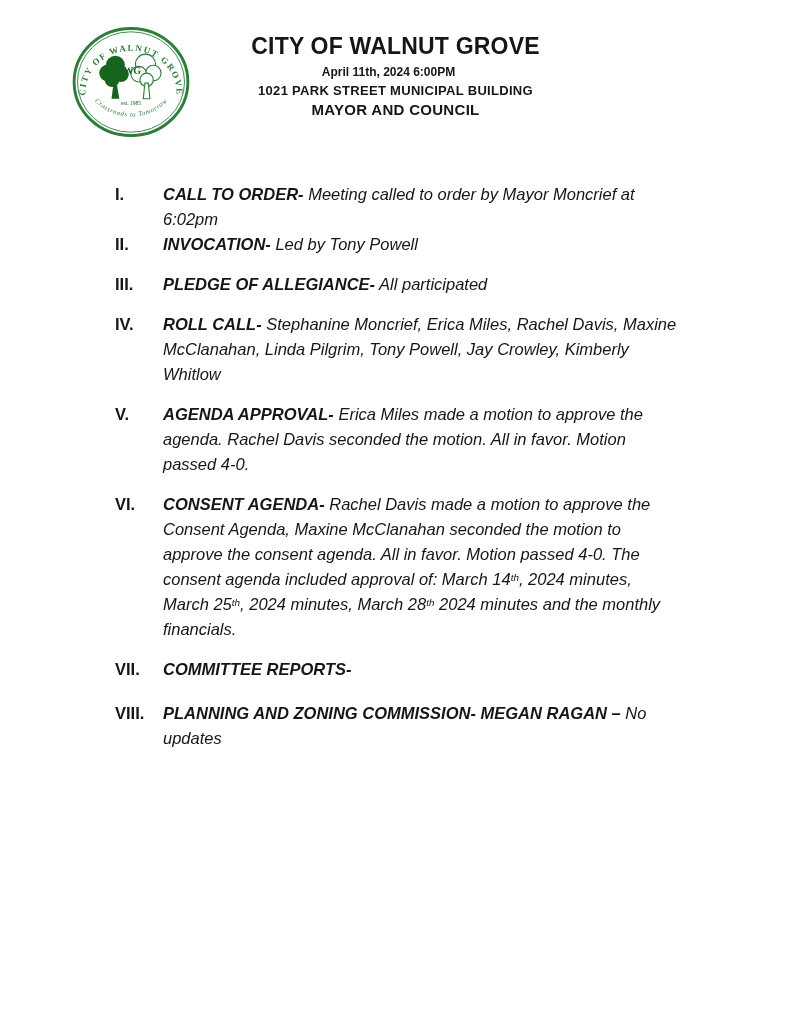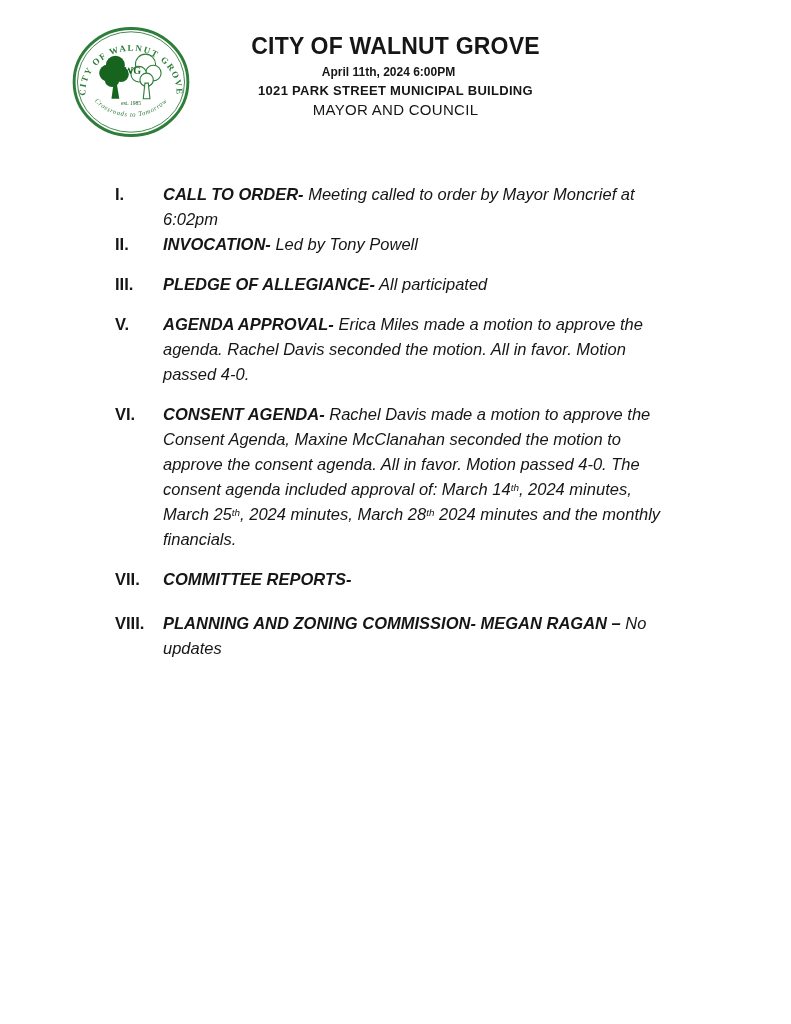--- a/index.html
+++ b/index.html
@@ -8,21 +8,21 @@
     font-family:"Liberation Sans",sans-serif;color:#161616;
     -webkit-font-smoothing:antialiased;
   }
   .page{position:absolute;inset:0;background:#ffffff;}
 
   
   .header{position:absolute;top:33px;left:0;right:0;text-align:center;}
   .header .title{font-size:23px;font-weight:700;margin:0 0 5px 0;letter-spacing:.2px;}
   .header .datetime{font-size:12px;font-weight:700;margin:0 14px 4px 0;}
   .header .address{font-size:13px;font-weight:700;margin:0 0 3px 0;letter-spacing:.3px;}
-  .header .bodyname{font-size:15px;font-weight:400;margin:0;letter-spacing:.3px;}
+  .header .bodyname{font-size:15px;font-weight:700;margin:0;letter-spacing:.3px;}
 
   
   .seal{position:absolute;left:56px;top:24px;width:150px;height:116px;}
   .seal svg{width:100%;height:100%;}
 
   
   .agenda{position:absolute;top:182px;left:115px;width:580px;font-size:16.5px;line-height:25px;}
   .agenda-item{display:flex;margin-bottom:15px;}
   .agenda-item:first-child{margin-bottom:0;}
   .agenda-item:nth-child(n+4){margin-top:10px;}
@@ -89,20 +89,24 @@
       </div>
       <div class="agenda-item">
         <span class="numeral">II.</span>
         <div class="item-text"><span class="b">INVOCATION-</span><span> Led by Tony Powell</span></div>
       </div>
       <div class="agenda-item">
         <span class="numeral">III.</span>
         <div class="item-text"><span class="b">PLEDGE OF ALLEGIANCE-</span><span> All participated</span></div>
       </div>
       <div class="agenda-item">
+        <span class="numeral">IV.</span>
+        <div class="item-text"><span class="b">ROLL CALL-</span><span> Stephanine Moncrief, Erica Miles, Rachel Davis, Maxine McClanahan, Linda Pilgrim, Tony Powell, Jay Crowley, Kimberly Whitlow</span></div>
+      </div>
+      <div class="agenda-item">
         <span class="numeral">V.</span>
         <div class="item-text"><span class="b">AGENDA APPROVAL-</span><span> Erica Miles made a motion to approve the agenda. Rachel Davis seconded the motion. All in favor. Motion passed 4-0.</span></div>
       </div>
       <div class="agenda-item">
         <span class="numeral">VI.</span>
         <div class="item-text"><span class="b">CONSENT AGENDA-</span><span> Rachel Davis made a motion to approve the Consent Agenda, Maxine McClanahan seconded the motion to approve the consent agenda. All in favor. Motion passed 4-0. The consent agenda included approval of: March 14</span><sup>th</sup><span>, 2024 minutes, March 25</span><sup>th</sup><span>, 2024 minutes, March 28</span><sup>th</sup><span> 2024 minutes and the monthly financials.</span></div>
       </div>
       <div class="agenda-item">
         <span class="numeral">VII.</span>
         <div class="item-text"><span class="b">COMMITTEE REPORTS-</span><ul class="bullet-list">

